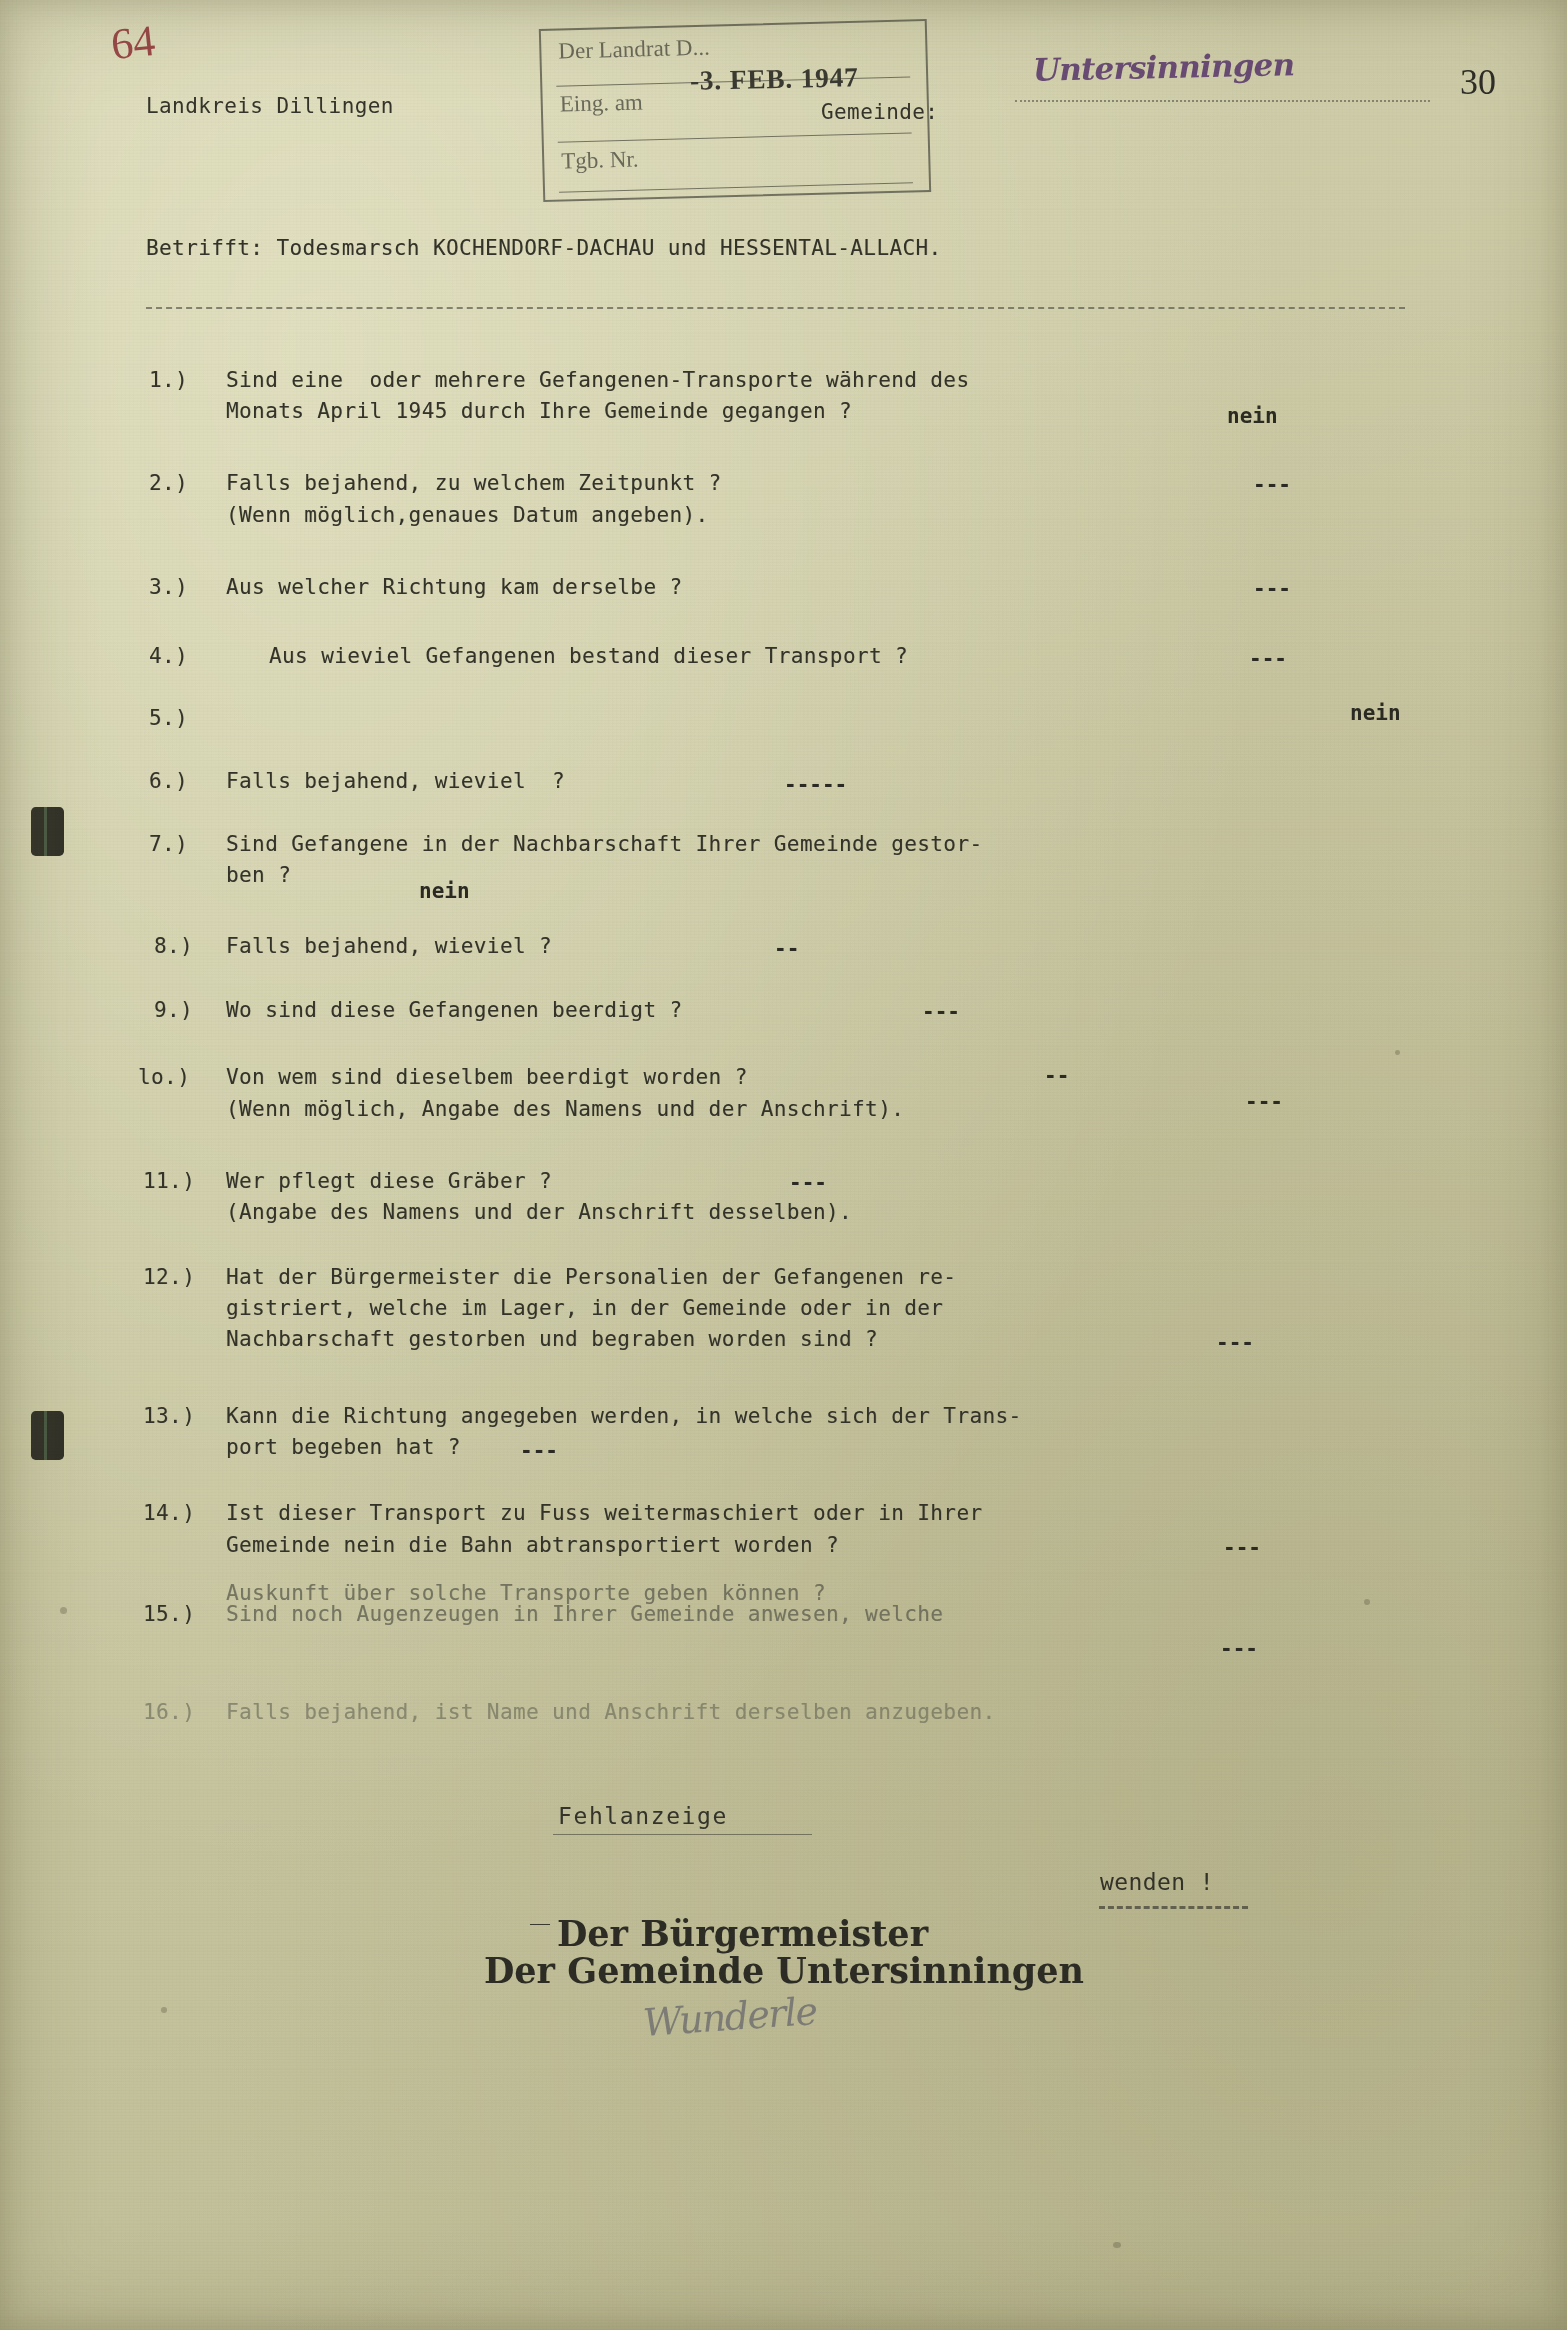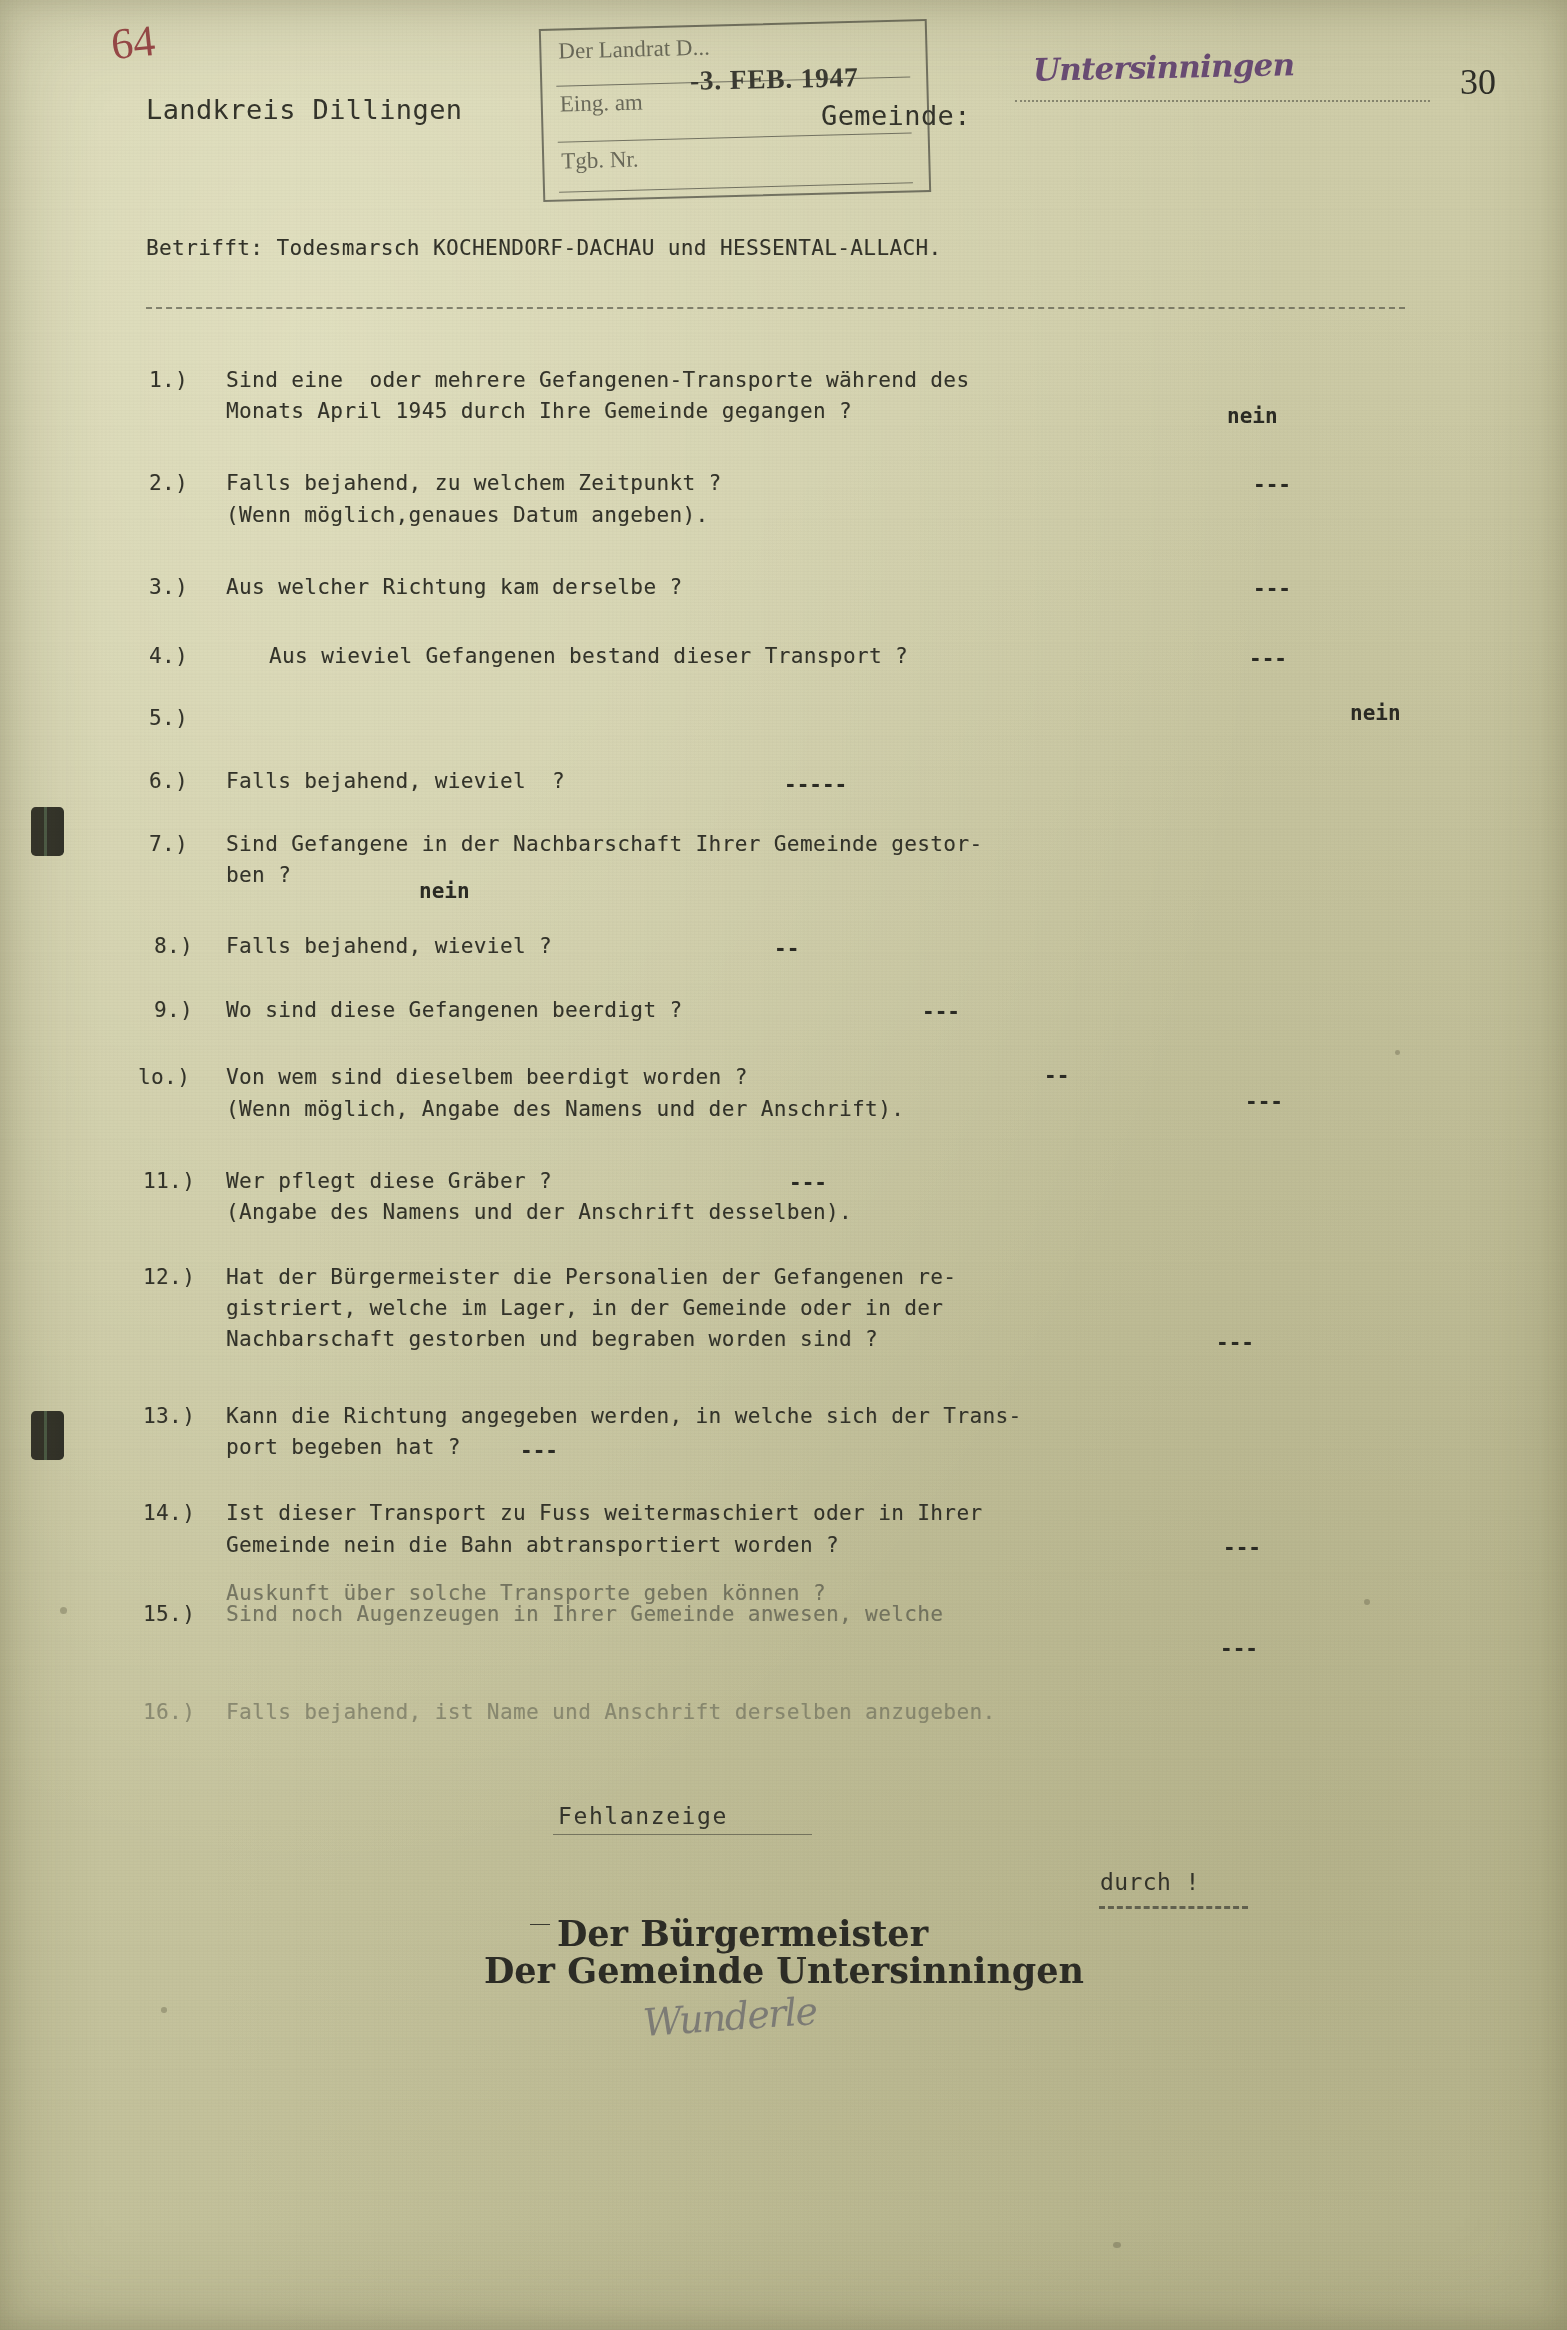--- a/index.html
+++ b/index.html
@@ -48,21 +48,21 @@
   .body-line {
     font-size: 21px;
     line-height: 27px;
     color: #33332a;
     text-shadow: 0.4px 0.4px 0 rgba(60,60,45,0.25);
   }
   .faded { color: #5f6051; opacity: 0.78; }
   .faded2 { color: #6c6d5b; opacity: 0.66; }
 
   .hdr {
-    font-size: 27px;
+    font-size: 21px;
     color: #34342b;
   }
 
   .page-number {
     position: absolute;
     right: 72px;
     top: 61px;
     font-family: "Liberation Serif", serif;
     font-size: 36px;
     color: #2e2e28;
@@ -352,21 +352,21 @@
   <div class="typed body-line faded" style="left:226px; top:1601px;">Sind noch Augenzeugen in Ihrer Gemeinde anwesen, welche</div>
   <div class="typed body-line faded" style="left:226px; top:1580px;">Auskunft über solche Transporte geben können ?</div>
   <div class="answer" style="left:1220px; top:1637px;">---</div>
 
   <div class="typed body-line faded2" style="left:143px; top:1699px;">16.)</div>
   <div class="typed body-line faded2" style="left:226px; top:1699px;">Falls bejahend, ist Name und Anschrift derselben anzugeben.</div>
 
   <div class="fehl typed">Fehlanzeige</div>
   <div class="fehl-underline"></div>
 
-  <div class="wenden typed">durch !</div>
+  <div class="wenden typed">wenden !</div>
   <div class="wenden-dash"></div>
 
   <div class="sig-dash"></div>
   <div class="sig-line sig1">Der Bürgermeister</div>
   <div class="sig-line sig2">Der Gemeinde Untersinningen</div>
   <div class="signature">Wunderle</div>
 
   <div class="punch p1">
       <div class="slit"></div>
     </div>

